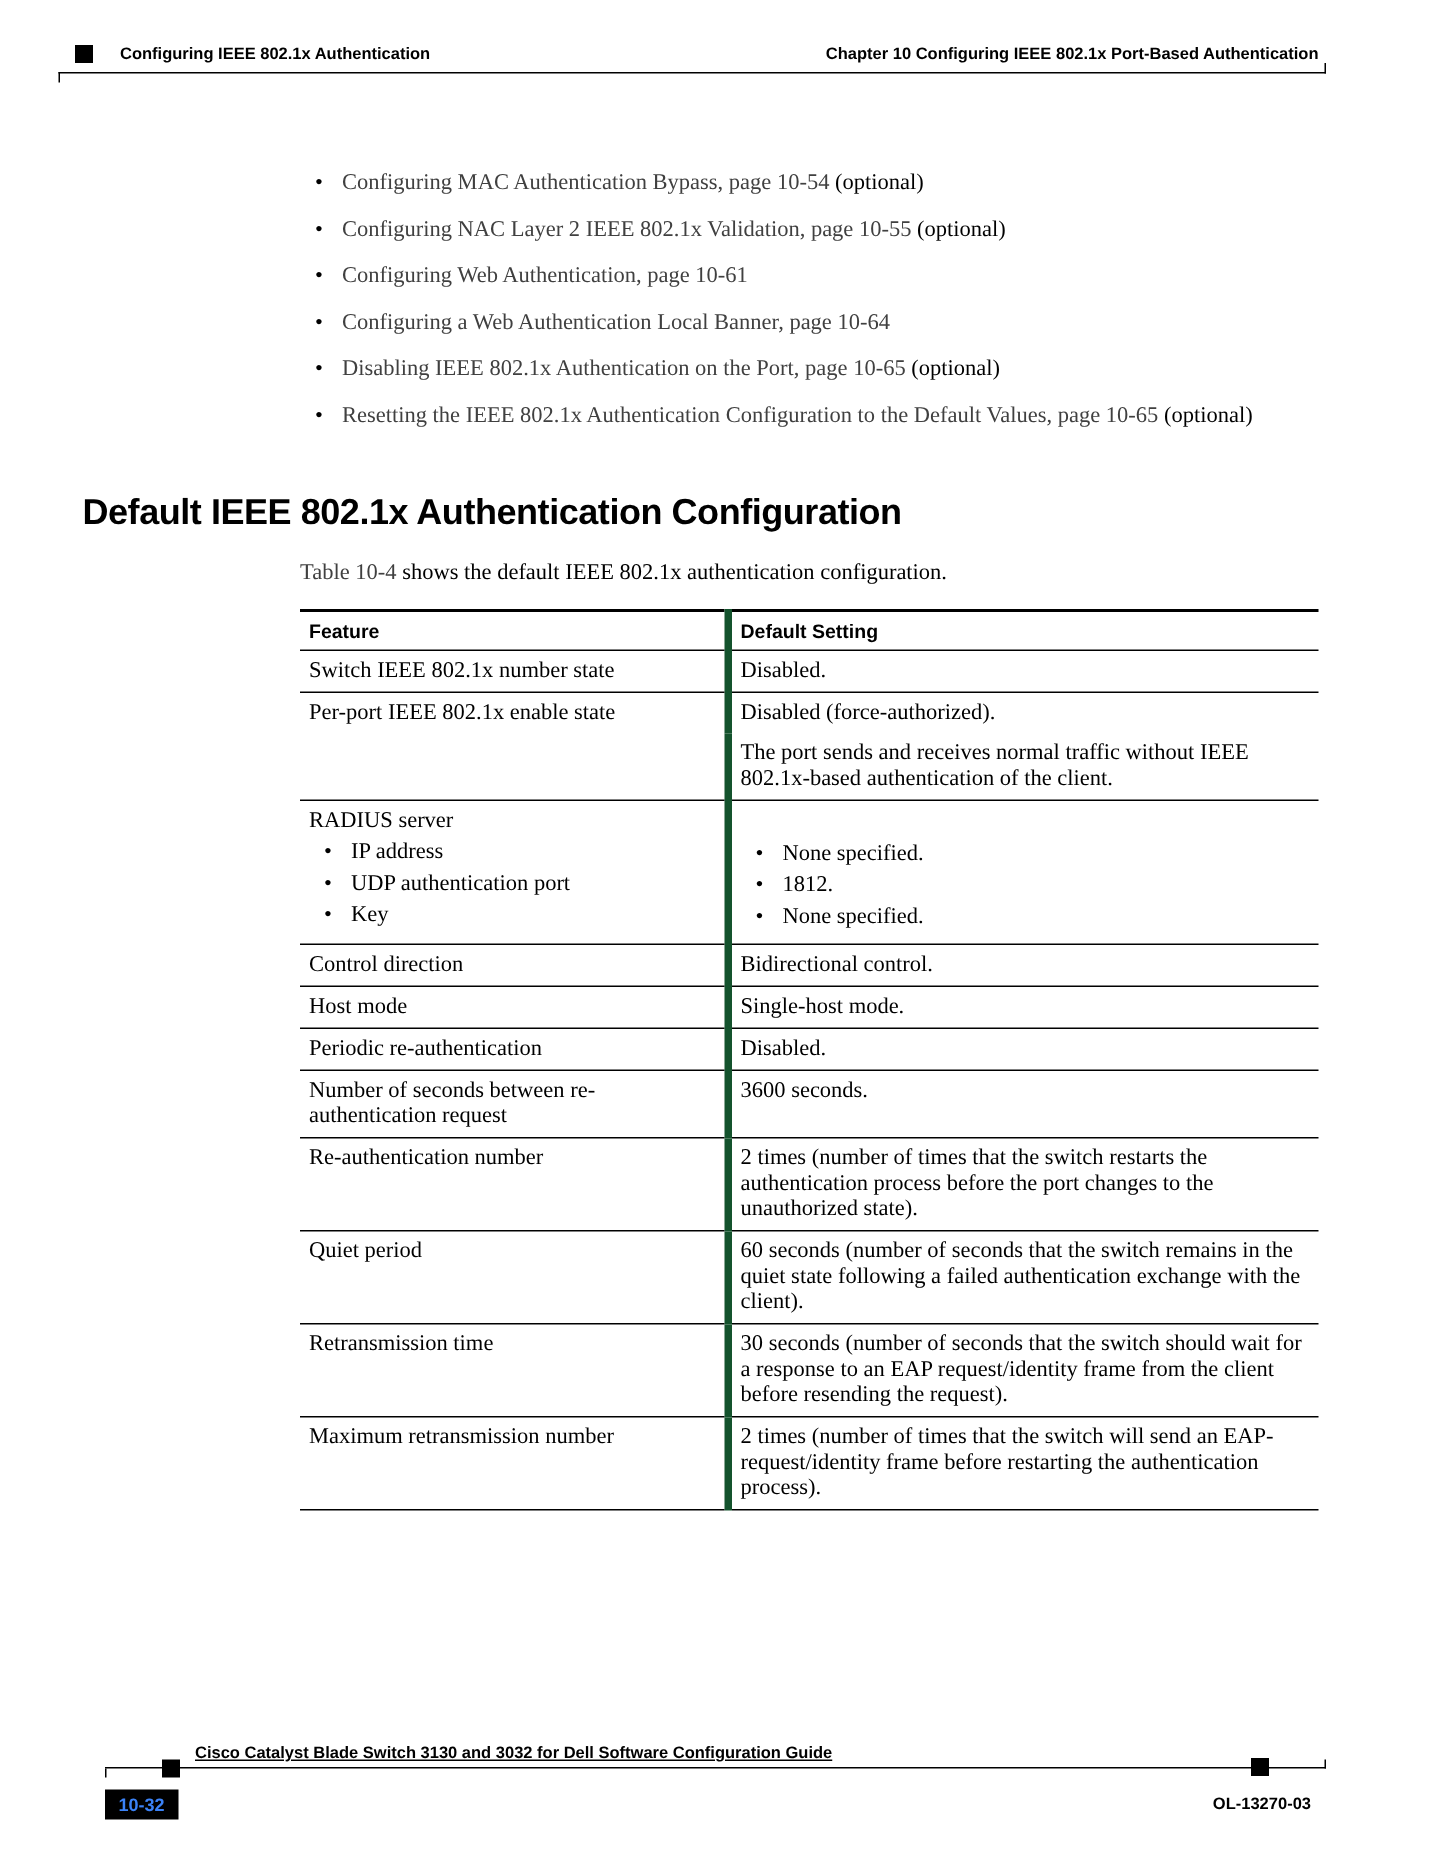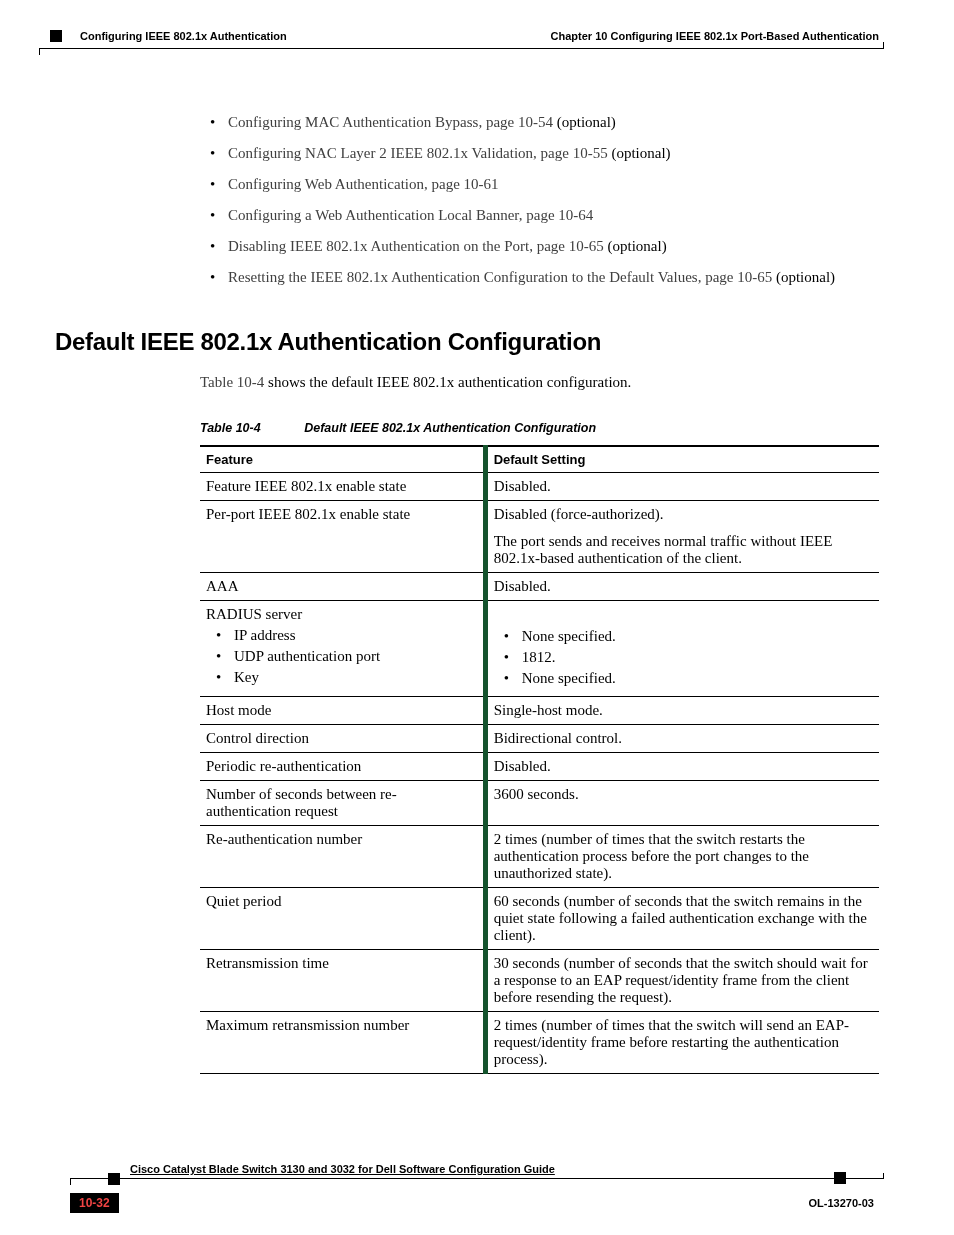--- a/index.html
+++ b/index.html
@@ -184,21 +184,21 @@
     font-family: Arial, Helvetica, sans-serif;
     font-weight: bold;
     font-size: 11px;
     text-decoration: underline;
   }
   .page-num-box {
     position: absolute;
     bottom: 22px;
     left: 70px;
     background: #000;
-    color: #ef4444;
+    color: #3b82f6;
     font-family: Arial, Helvetica, sans-serif;
     font-weight: bold;
     font-size: 12px;
     padding: 3px 9px;
   }
   .doc-id {
     position: absolute;
     bottom: 26px;
     right: 80px;
     font-family: Arial, Helvetica, sans-serif;
@@ -229,74 +229,66 @@
     <li><span class="link">Disabling IEEE 802.1x Authentication on the Port, page 10-65</span><span> (optional)</span></li>
     <li><span class="link">Resetting the IEEE 802.1x Authentication Configuration to the Default Values, page 10-65</span><span> (optional)</span></li>
   </ul>
 
   <h1 class="section">Default IEEE 802.1x Authentication Configuration</h1>
 
   <p>
     <span class="link">Table 10-4</span><span> shows the default IEEE 802.1x authentication configuration.</span>
   </p>
 
-  <div class="caption">
-    <span class="num">Table 10-4</span>
-    <span>Default IEEE 802.1x Authentication Configuration</span>
-  </div>
 
   <table class="tbl">
     <thead>
       <tr>
         <th>Feature</th>
         <th>Default Setting</th>
       </tr>
     </thead>
     <tbody>
       <tr>
-          <td>Feature IEEE 802.1x enable state</td>
+          <td>Switch IEEE 802.1x number state</td>
           <td>Disabled.</td>
         </tr>
       <tr class="noborder">
           <td style="border-bottom:none">Per-port IEEE 802.1x enable state</td>
           <td style="border-bottom:none">Disabled (force-authorized).</td>
         </tr>
       <tr>
           <td></td>
           <td>The port sends and receives normal traffic without IEEE 802.1x-based authentication of the client.</td>
-        </tr>
-      <tr>
-          <td>AAA</td>
-          <td>Disabled.</td>
         </tr>
       <tr>
         <td>
           <span>RADIUS server</span>
           <ul class="sub-ul">
             <li>IP address</li>
             <li>UDP authentication port</li>
             <li>Key</li>
           </ul>
         </td>
         <td>
           <div style="height:1.2em"></div>
           <ul class="sub-ul">
             <li>None specified.</li>
             <li>1812.</li>
             <li>None specified.</li>
           </ul>
         </td>
       </tr>
       <tr>
+          <td>Control direction</td>
+          <td>Bidirectional control.</td>
+        </tr>
+      <tr>
           <td>Host mode</td>
           <td>Single-host mode.</td>
-        </tr>
-      <tr>
-          <td>Control direction</td>
-          <td>Bidirectional control.</td>
         </tr>
       <tr>
           <td>Periodic re-authentication</td>
           <td>Disabled.</td>
         </tr>
       <tr>
           <td>Number of seconds between re-authentication request</td>
           <td>3600 seconds.</td>
         </tr>
       <tr>

